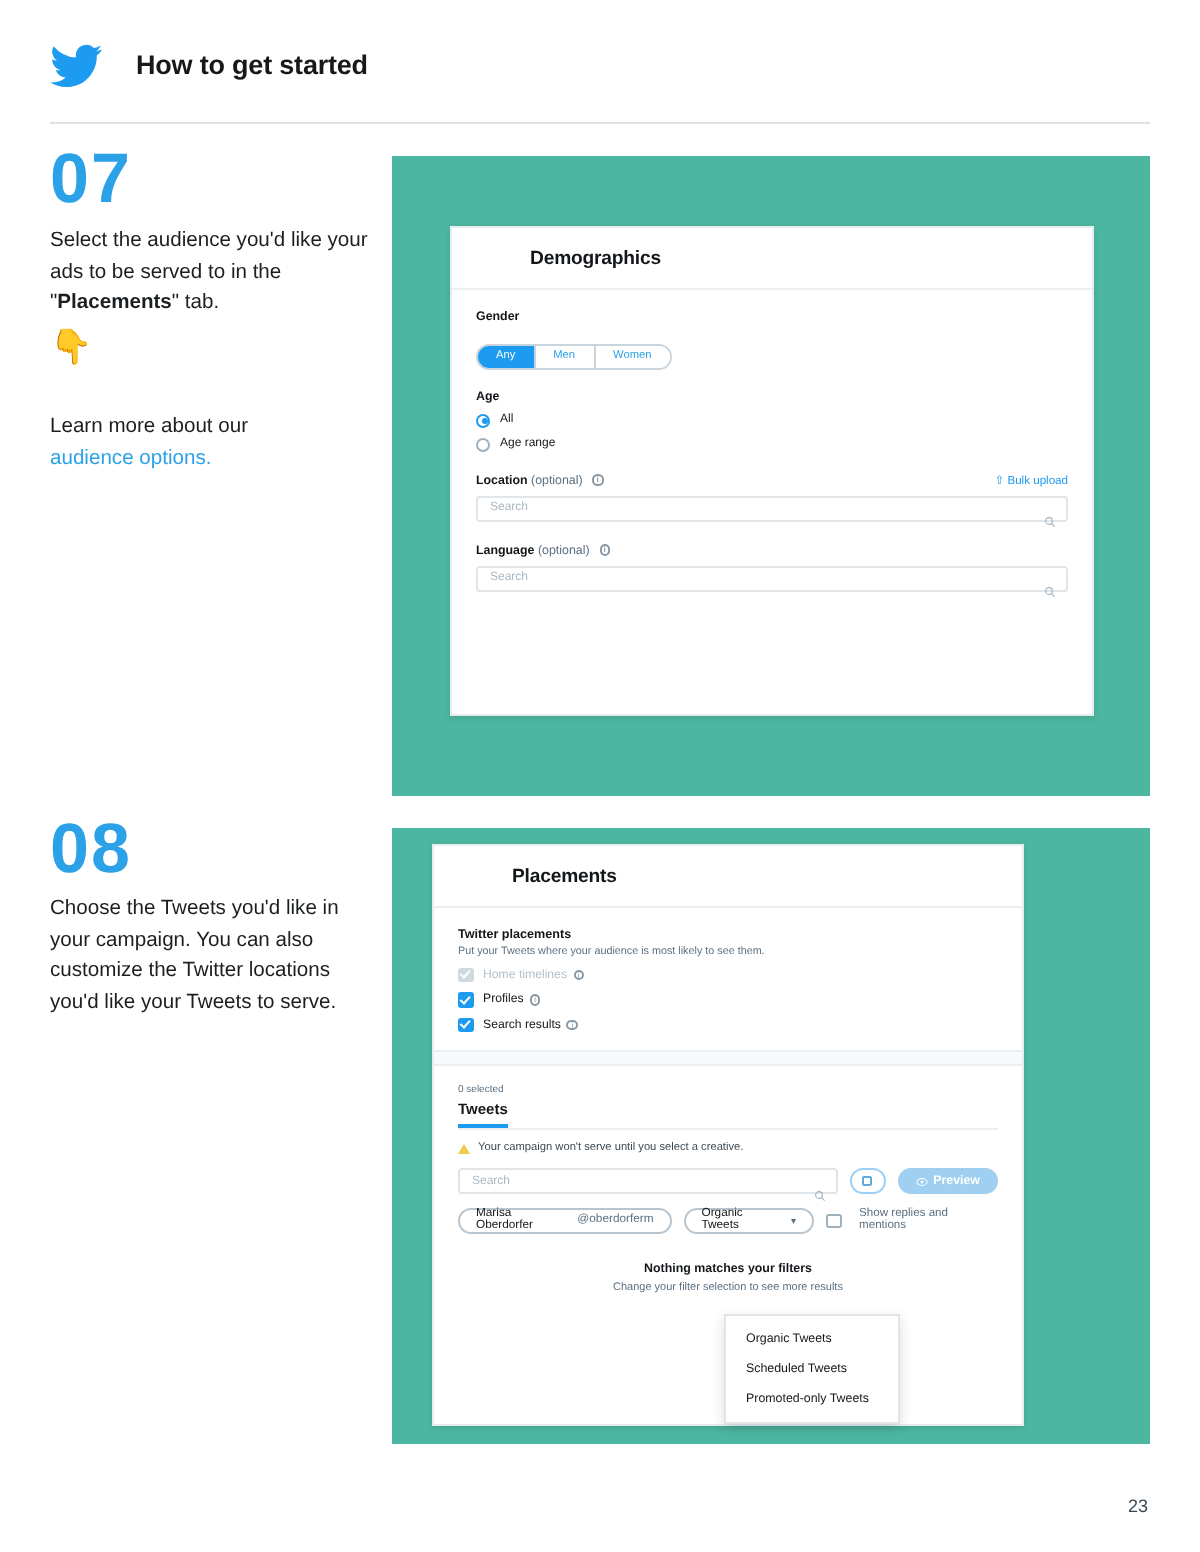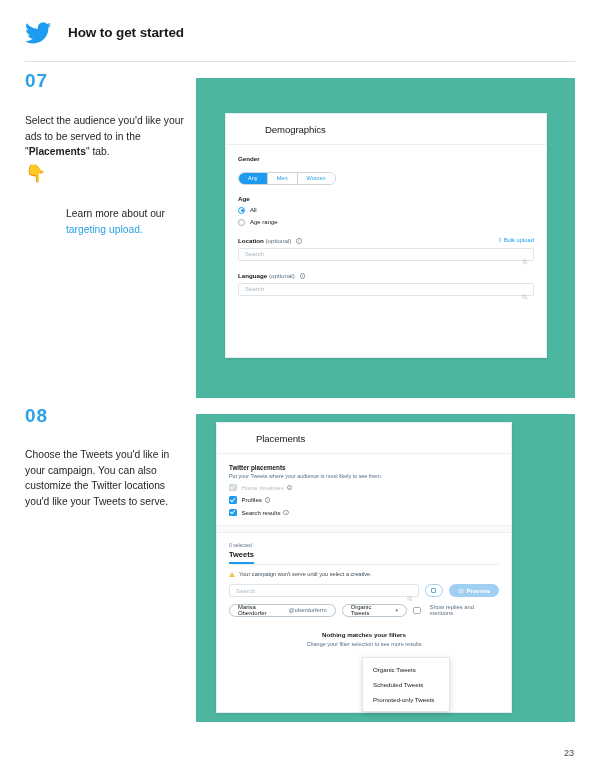--- a/index.html
+++ b/index.html
@@ -20,51 +20,51 @@
     font-size: 13.5px; font-weight: bold; letter-spacing: -0.1px; color: #16181a;
   }
   .header-rule {
     position: absolute; left: 25px; top: 61px; width: 550px; height: 1px;
     background: #dfe2e4;
   }
 
   
   .step-num {
     position: absolute;
-    font-size: 19px; font-weight: bold; color: #2ba1e8;
+    font-size: 35px; font-weight: bold; color: #2ba1e8;
     letter-spacing: 1px;
   }
   .step-body {
     position: absolute; width: 160px;
     font-size: 10.3px; line-height: 15.5px; color: #1c1f22;
   }
   .step-body b { font-weight: bold; }
   .emoji-hand {
     position: absolute; font-size: 17px; line-height: 1;
   }
   .learn-more {
     position: absolute; width: 165px;
-    font-size: 10.3px; line-height: 15.5px; color: #1c1f22; margin-left: 41px;
+    font-size: 10.3px; line-height: 15.5px; color: #1c1f22;
   }
   .learn-more a { color: #2ba1e8; text-decoration: none; }
 
   
   .teal-panel { position: absolute; background: #4cb6a0; }
 
   
   .ui-card {
     position: absolute; background: #ffffff;
     border: 1px solid #e6ecf0;
     box-shadow: 0 1px 3px rgba(0,0,0,0.10);
   }
   .card-head {
     padding: 10px 12px 9px 12px;
     border-bottom: 1px solid #eceff1;
   }
-  .card-head h2 { font-size: 9.6px; font-weight: normal; color: #14171a; letter-spacing: -0.1px; padding-left: 27px; }
+  .card-head h2 { font-size: 9.6px; font-weight: bold; color: #14171a; letter-spacing: -0.1px; padding-left: 27px; }
   .card-body { padding: 10px 12px 12px 12px; }
 
   .field-label {
     font-size: 6.2px; font-weight: bold; color: #14171a; margin-bottom: 4px;
   }
   .field-label .opt { font-weight: normal; color: #5b7083; }
 
   
   .segmented {
     display: inline-flex; border: 1px solid #c9d4dc; border-radius: 20px;
@@ -201,21 +201,21 @@
     <div class="header-rule"></div>
   </div>
 
   <div class="step-num" style="left:25px; top:70px;">07</div>
   <div class="step-body" style="left:25px; top:113px;">
     <span>Select the audience you'd like your ads to be served to in the "</span><b>Placements</b><span>" tab.</span>
   </div>
   <div class="emoji-hand" style="left:25px; top:165px;">👇</div>
   <div class="learn-more" style="left:25px; top:206px;">
     <span>Learn more about our</span><br>
-    <a href="#">targeting upload.</a>
+    <a href="#">audience options.</a>
   </div>
 
   <div class="teal-panel" style="left:196px; top:78px; width:379px; height:320px;"></div>
 
   <div class="ui-card" style="left:225px; top:113px; width:322px; height:245px;">
     <div class="card-head">
       <h2>Demographics</h2>
     </div>
     <div class="card-body">
 

